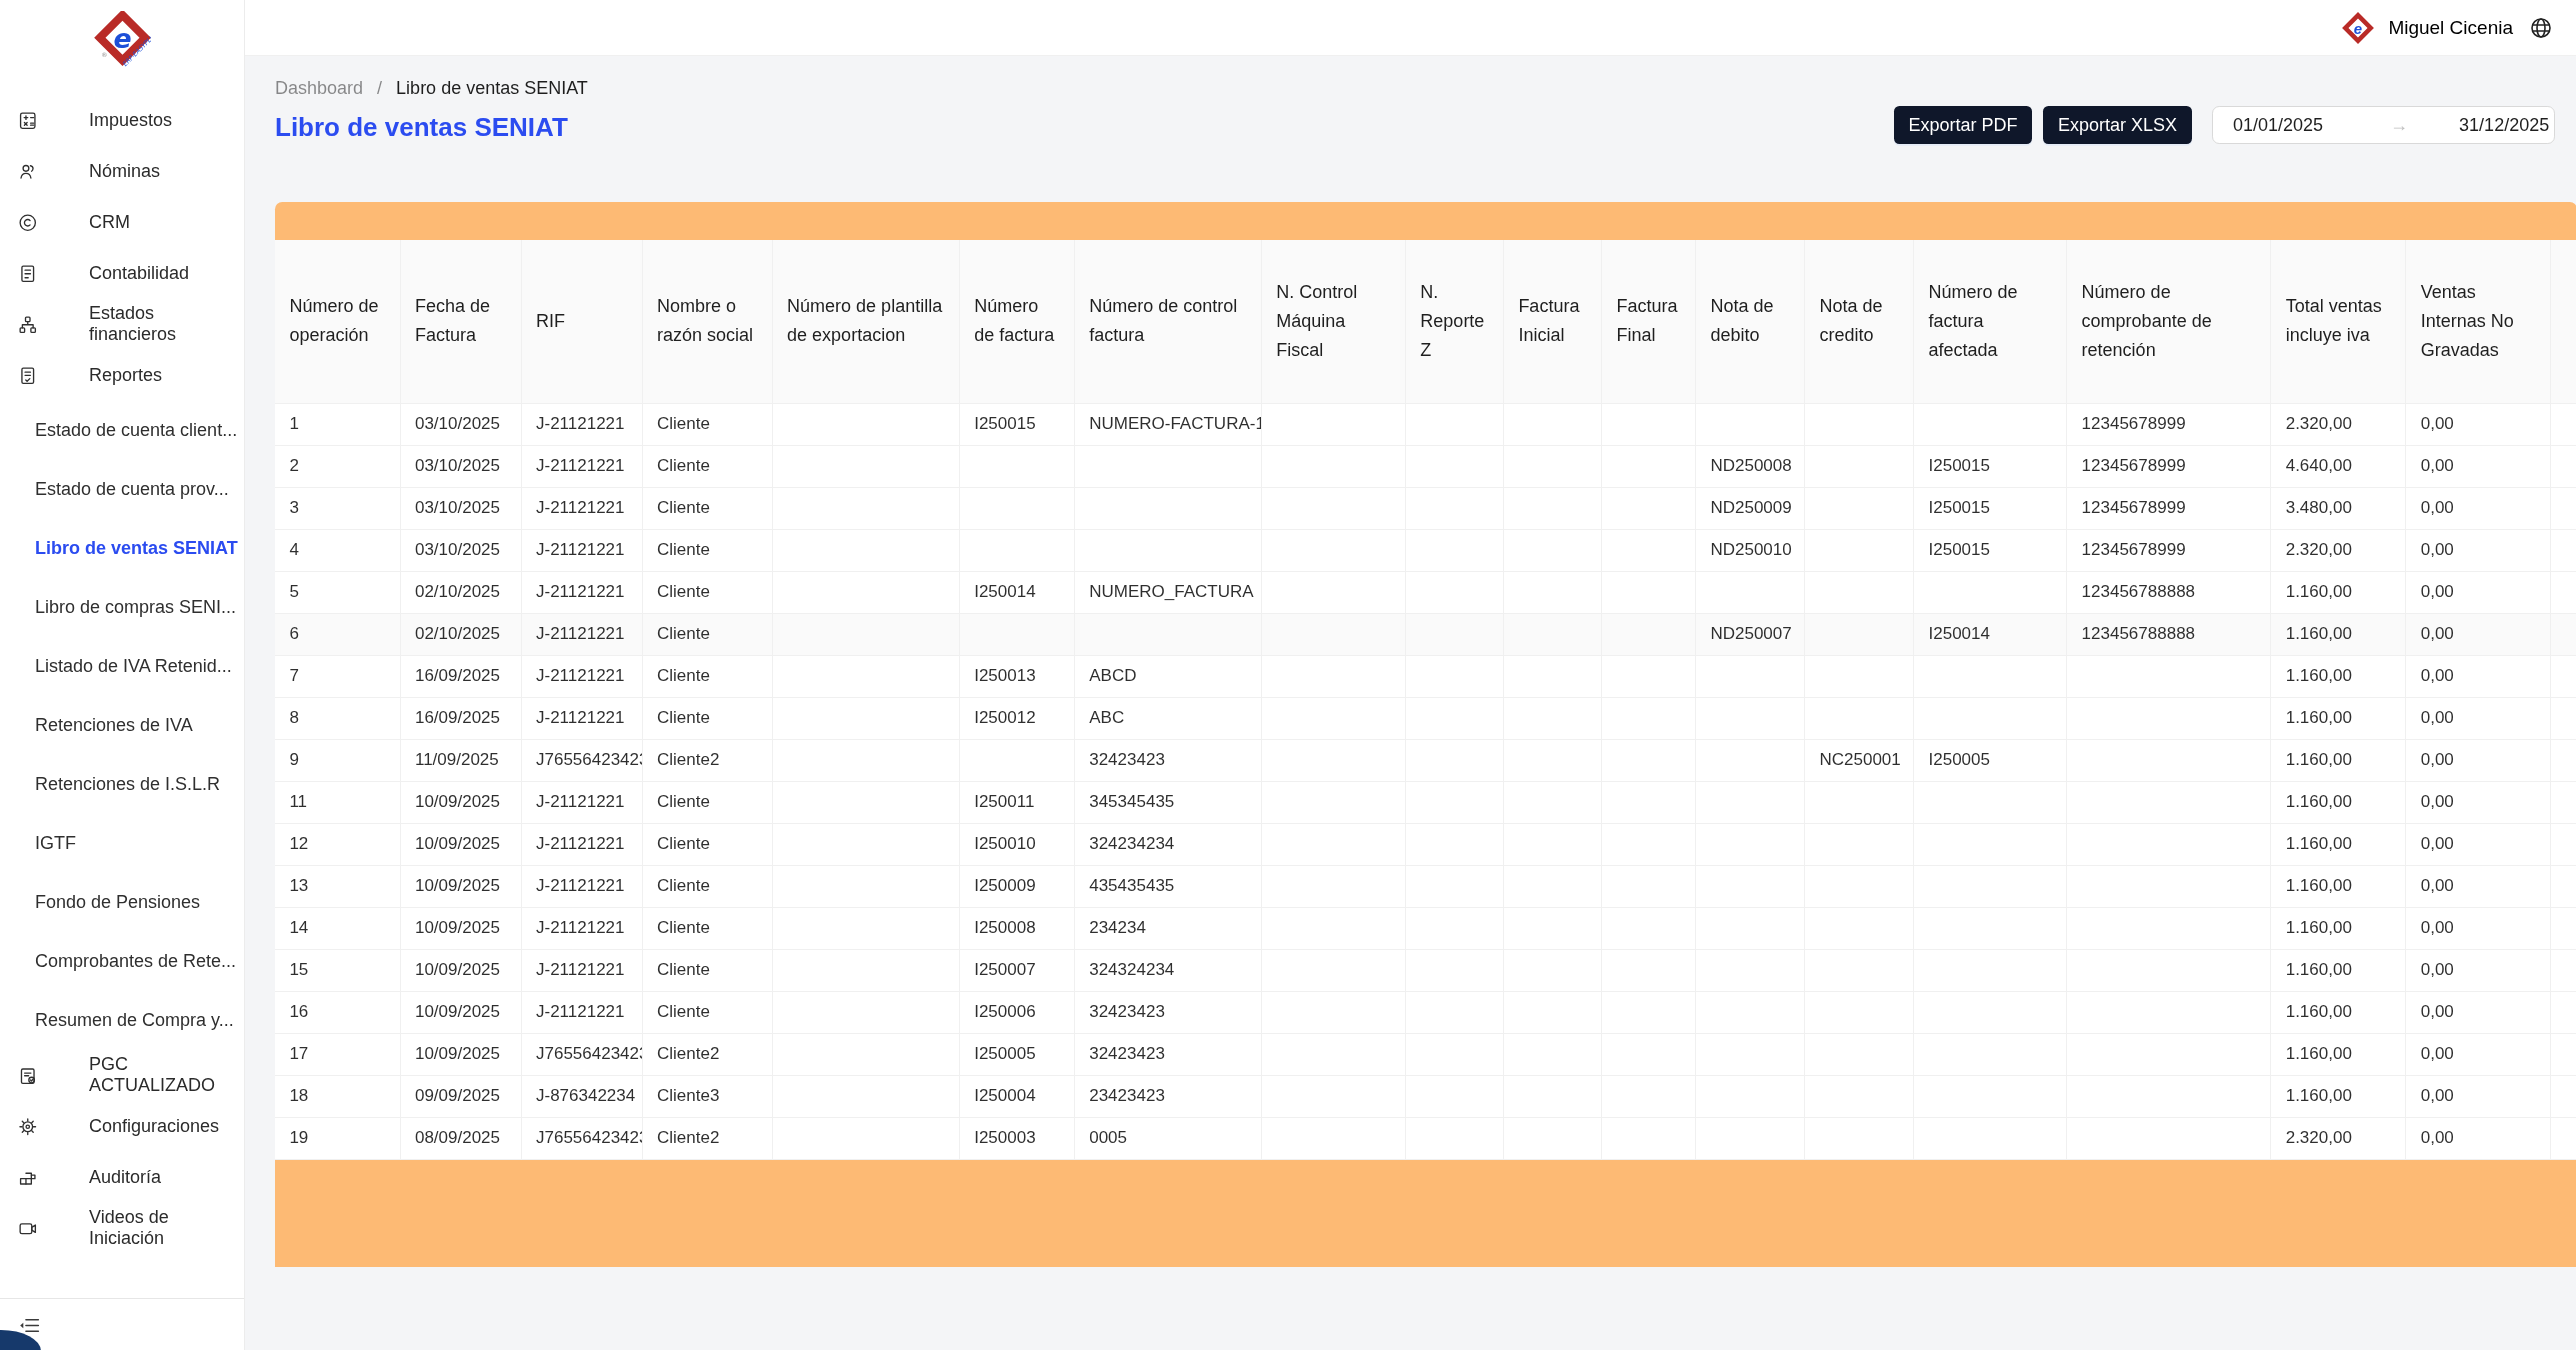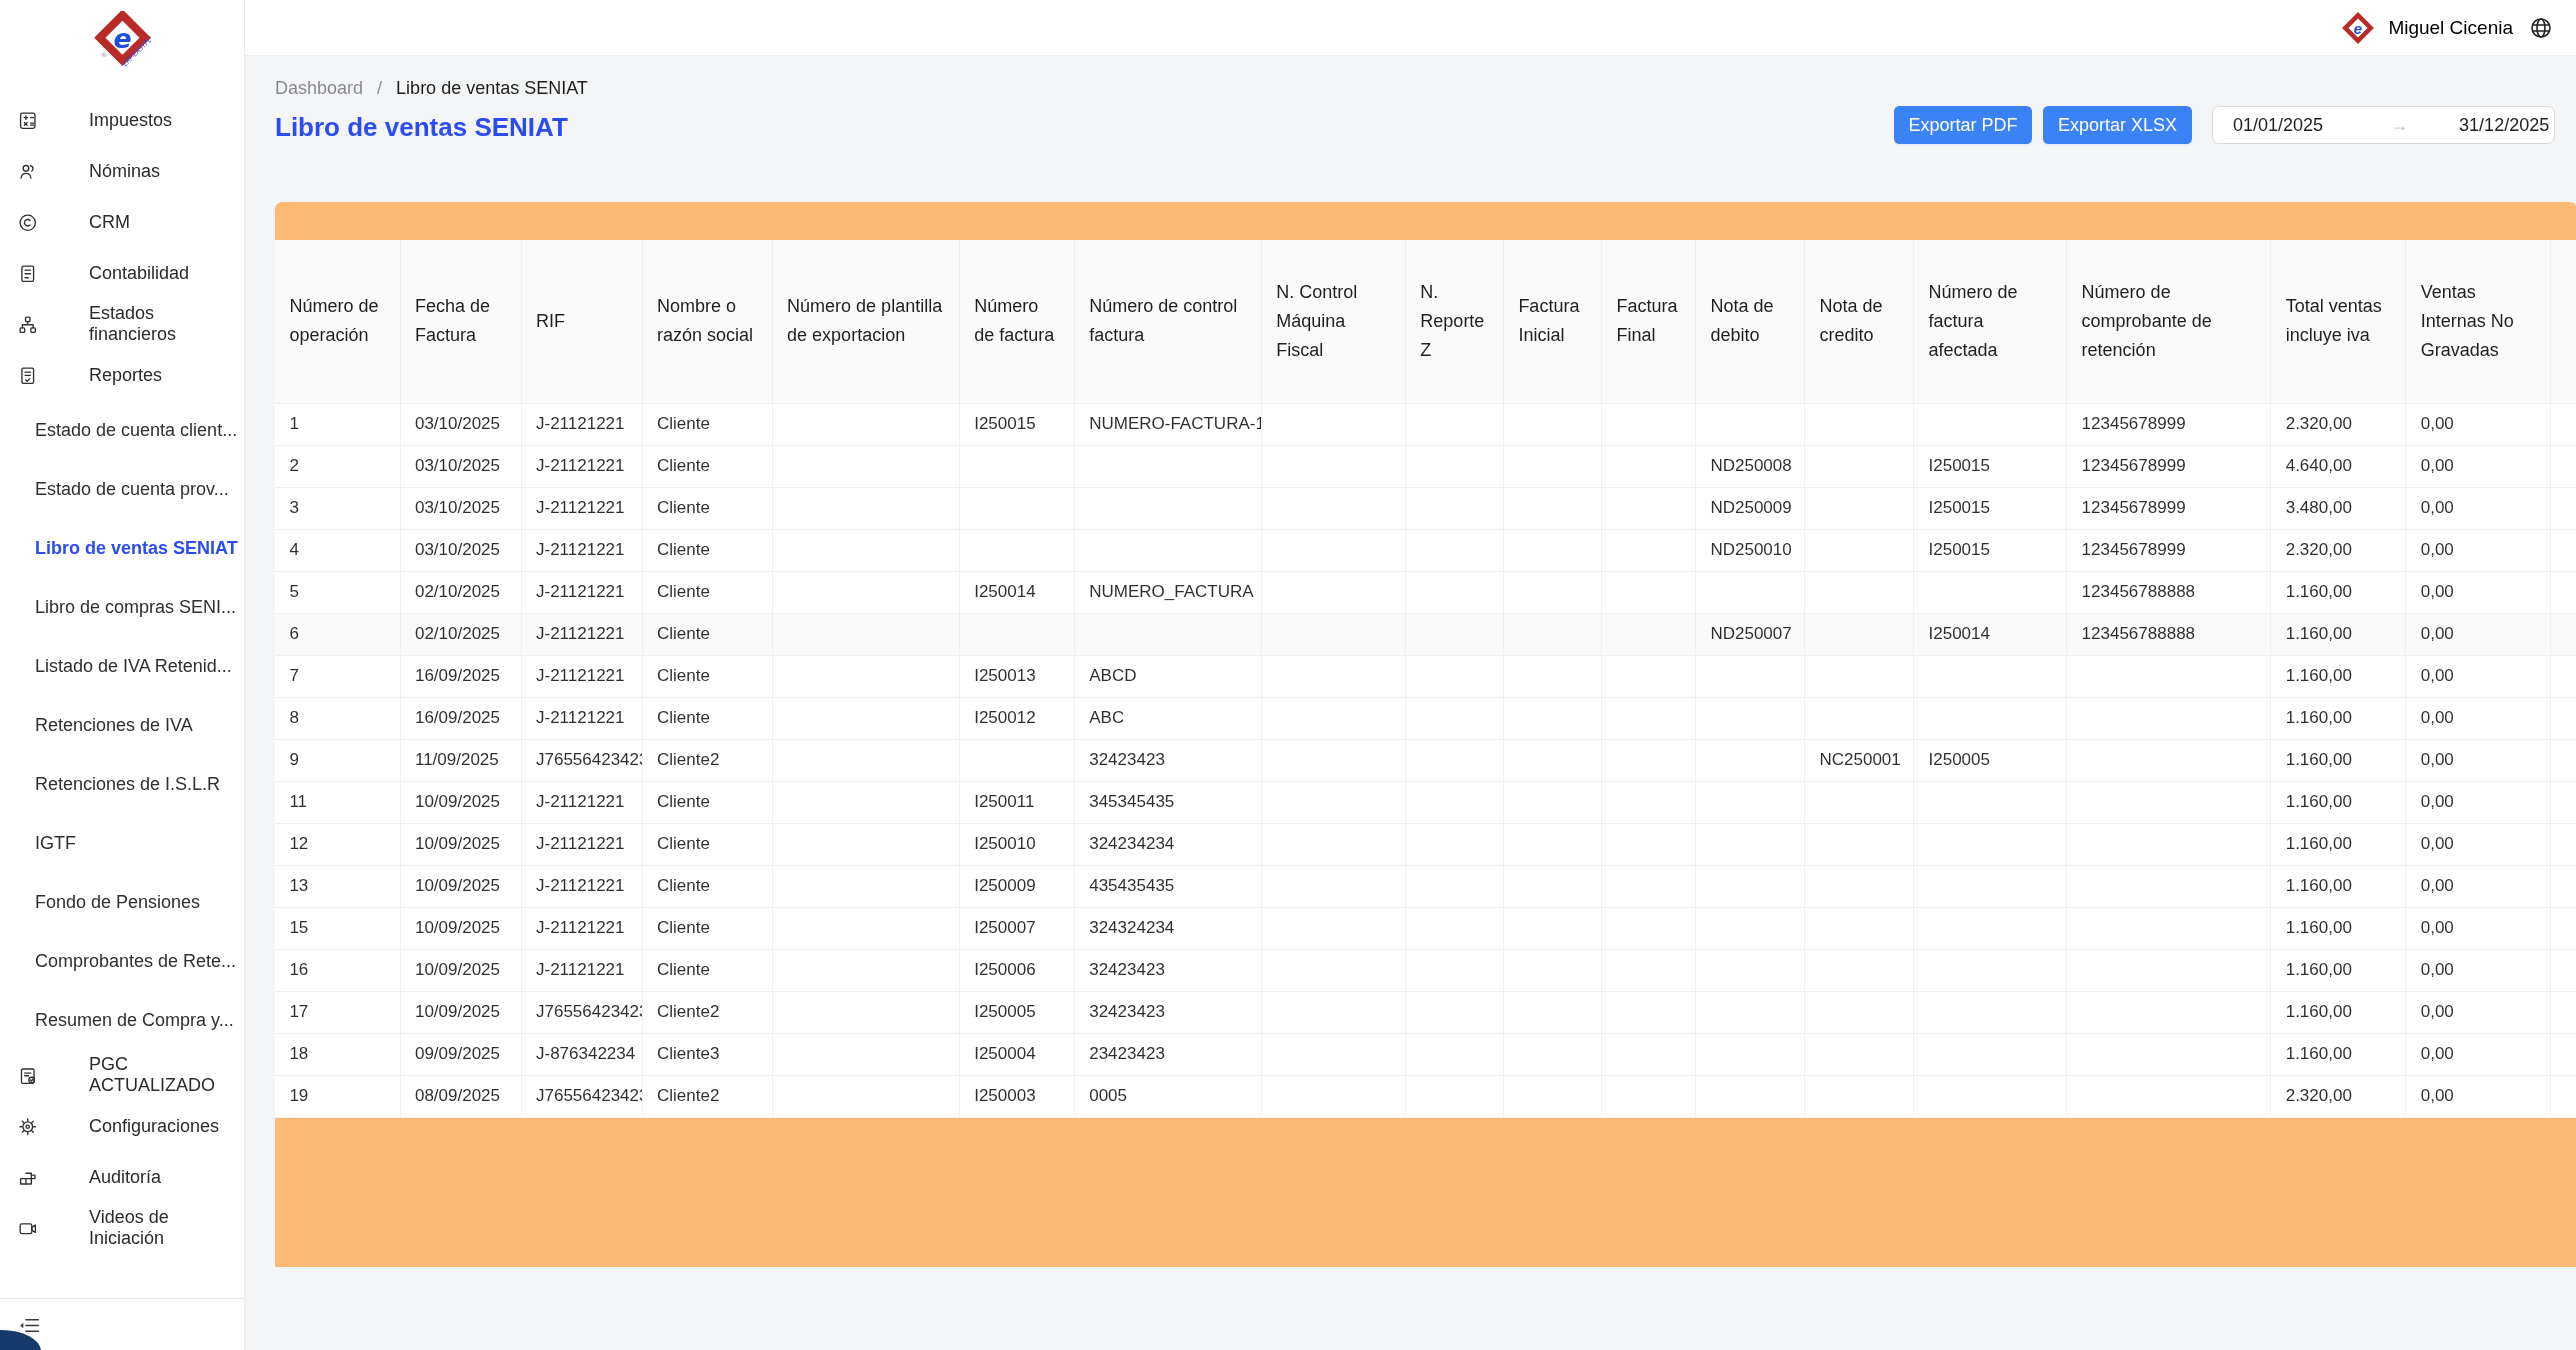--- a/index.html
+++ b/index.html
@@ -37,21 +37,21 @@
 
   
   .content { position:absolute; left:245px; top:56px; right:0; bottom:0; background:#f4f5f7; }
   .breadcrumb { position:absolute; left:30px; top:21.5px; font-size:18px; color:rgba(0,0,0,.45); }
   .breadcrumb .bc-link { cursor:pointer; color:rgba(0,0,0,.45); }
   .breadcrumb .bc-sep { margin:0 9px; }
   .breadcrumb .bc-current { color:rgba(0,0,0,.88); }
   .page-title { position:absolute; left:30px; top:56px; font-size:26px; font-weight:bold; color:#2b4cf0; }
 
   .btn { position:absolute; top:50px; height:38px; border:none; border-radius:5.4px;
-    background:#3b82f6; color:#fff; font-size:18px; font-family:inherit; cursor:pointer;
+    background:#0f172a; color:#fff; font-size:18px; font-family:inherit; cursor:pointer;
     box-shadow:0 1.8px 0 rgba(5,95,255,.06); }
   .btn-pdf { left:1649px; width:138px; }
   .btn-xlsx { left:1798px; width:149px; }
 
   .datepicker { position:absolute; left:1967px; top:50px; width:343px; height:38px;
     background:#fff; border:0.9px solid #d9d9d9; border-radius:7.2px;
     display:flex; align-items:center; padding:0 12.6px 0 20px; cursor:pointer;gap:28px; }
   .dp-date { font-size:18px; color:rgba(0,0,0,.88); }
   .dp-arrow { flex:0 0 auto; margin:0 23px 0 39px; color:#bfbfbf; font-size:18px; }
   .dp-end { flex:1; }
@@ -558,20 +558,40 @@
             <td></td>
             <td></td>
             <td></td>
             <td></td>
             <td></td>
             <td>1.160,00</td>
             <td>0,00</td>
             <td></td>
           </tr>
           <tr>
+            <td>14</td>
+            <td>10/09/2025</td>
+            <td>J-21121221</td>
+            <td>Cliente</td>
+            <td></td>
+            <td>I250008</td>
+            <td>234234</td>
+            <td></td>
+            <td></td>
+            <td></td>
+            <td></td>
+            <td></td>
+            <td></td>
+            <td></td>
+            <td></td>
+            <td>1.160,00</td>
+            <td>0,00</td>
+            <td></td>
+          </tr>
+          <tr>
             <td>15</td>
             <td>10/09/2025</td>
             <td>J-21121221</td>
             <td>Cliente</td>
             <td></td>
             <td>I250007</td>
             <td>324324234</td>
             <td></td>
             <td></td>
             <td></td>

